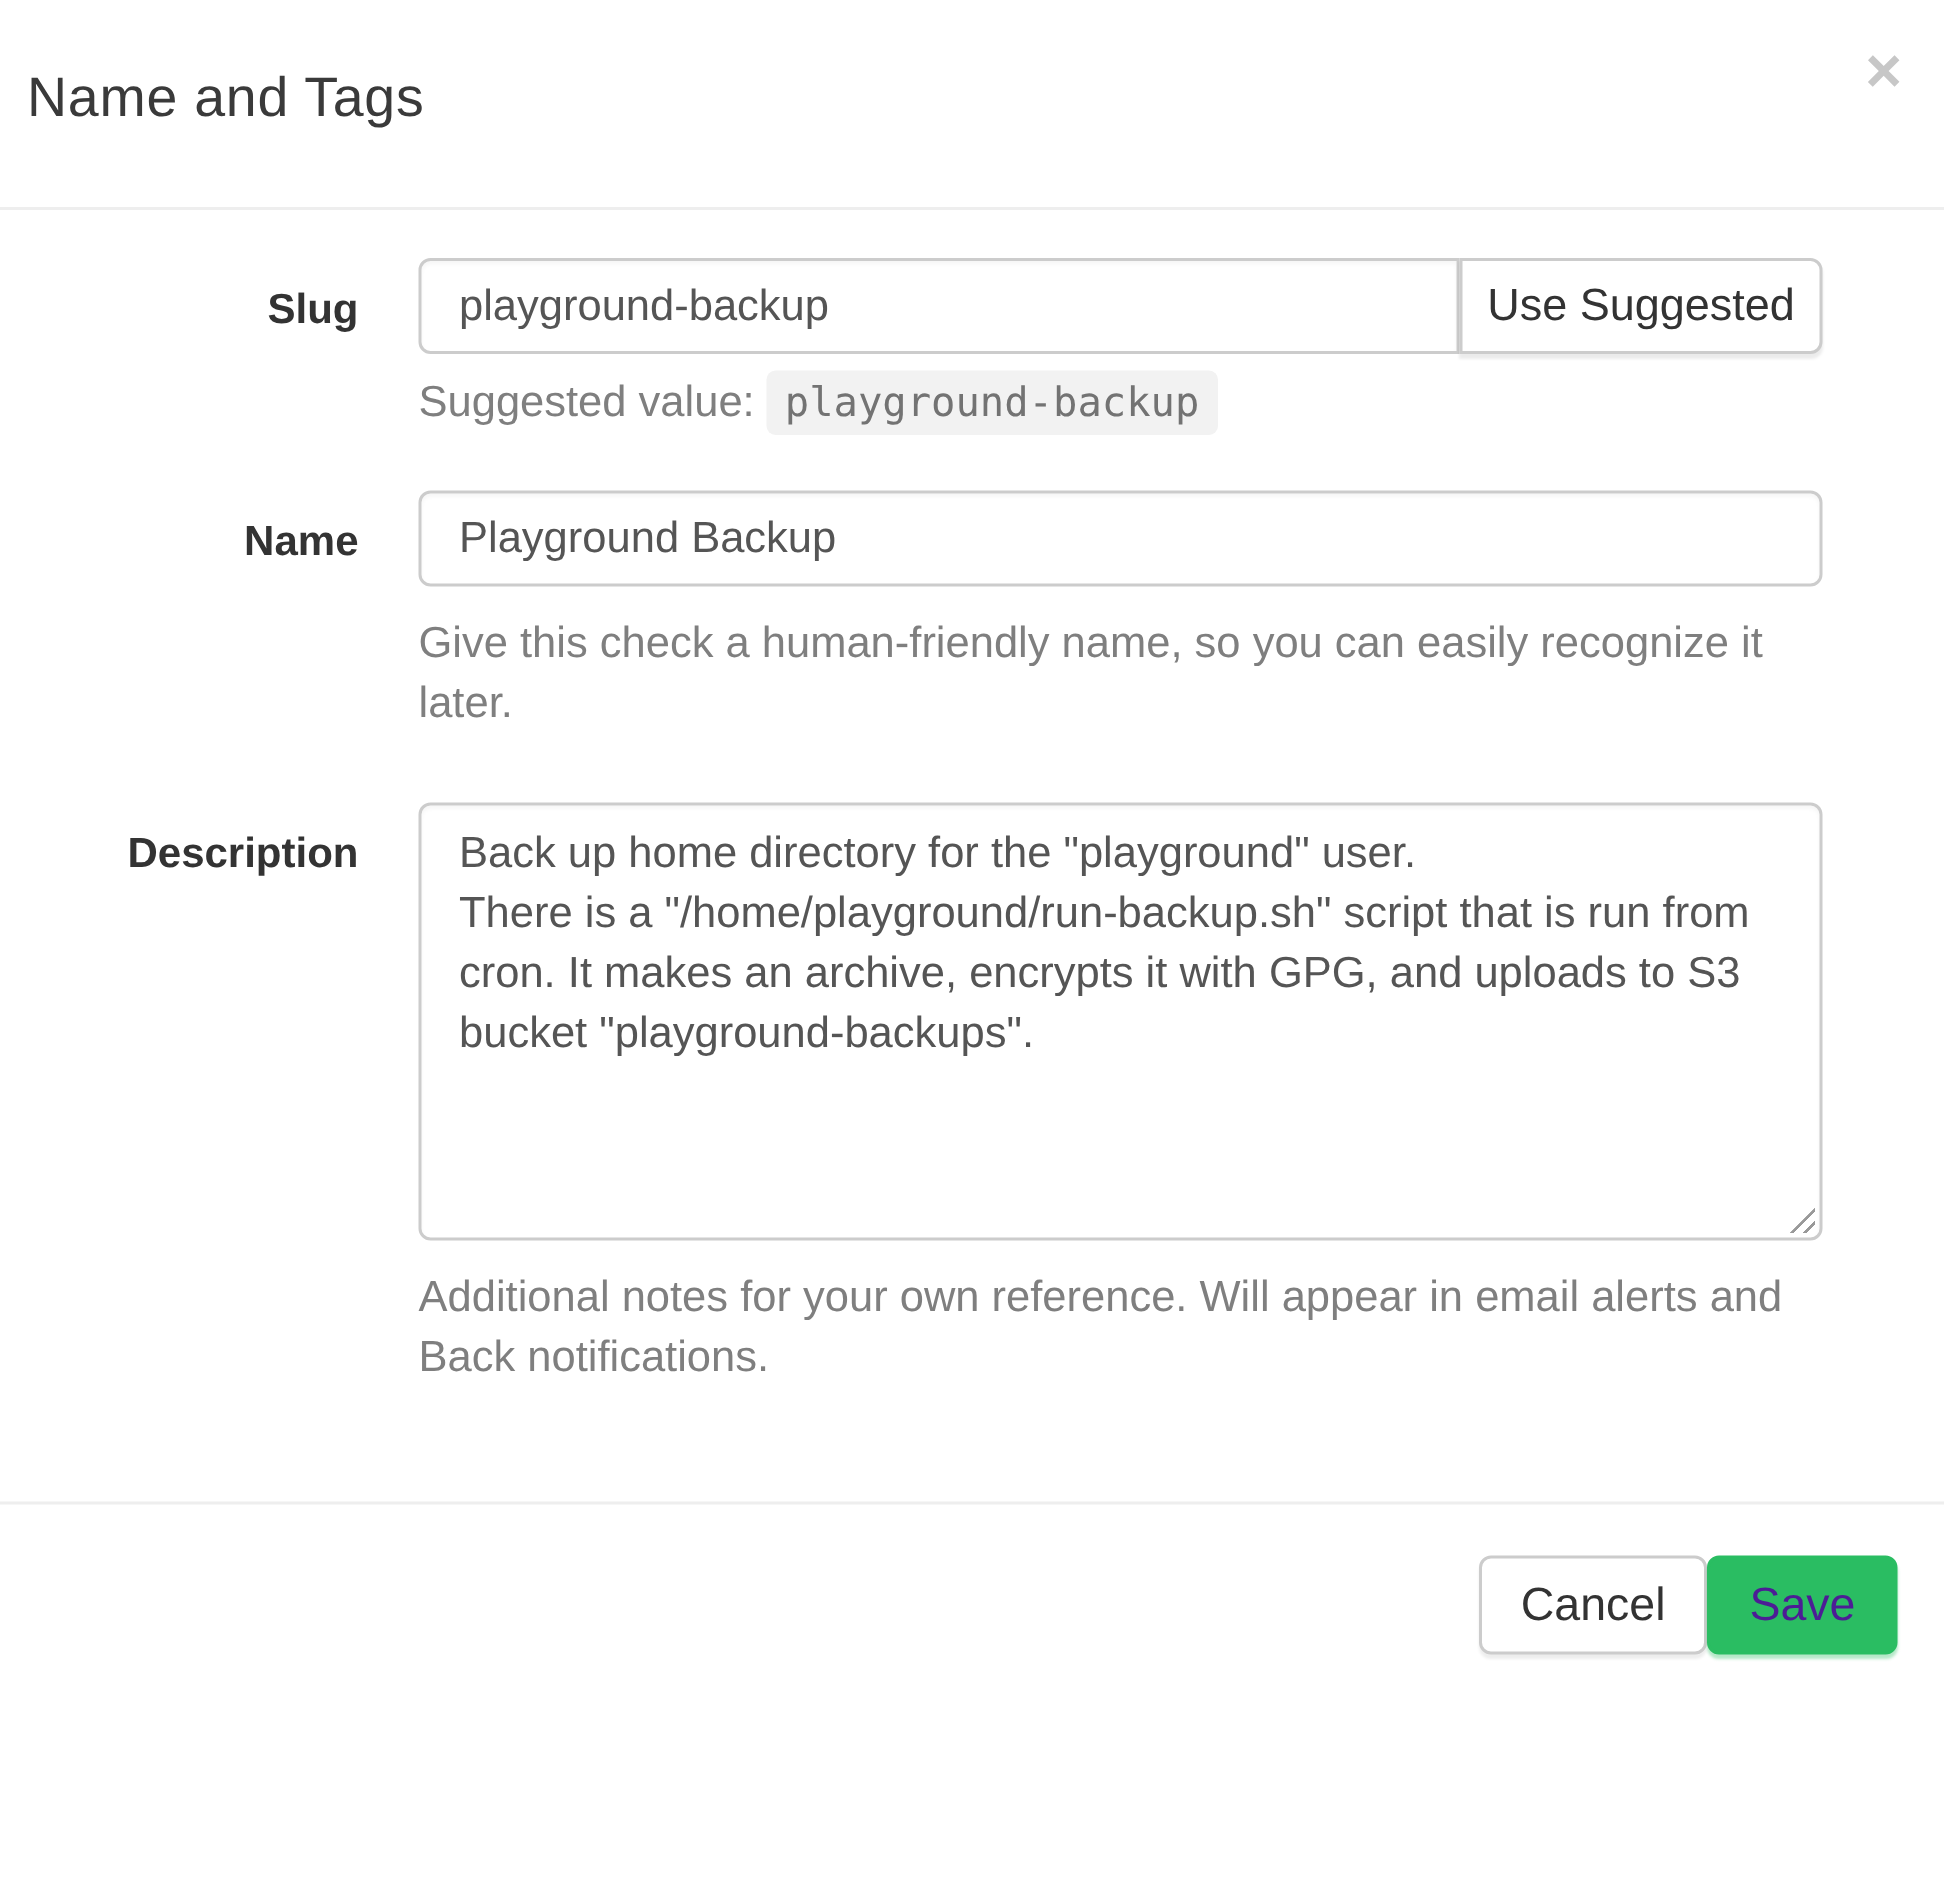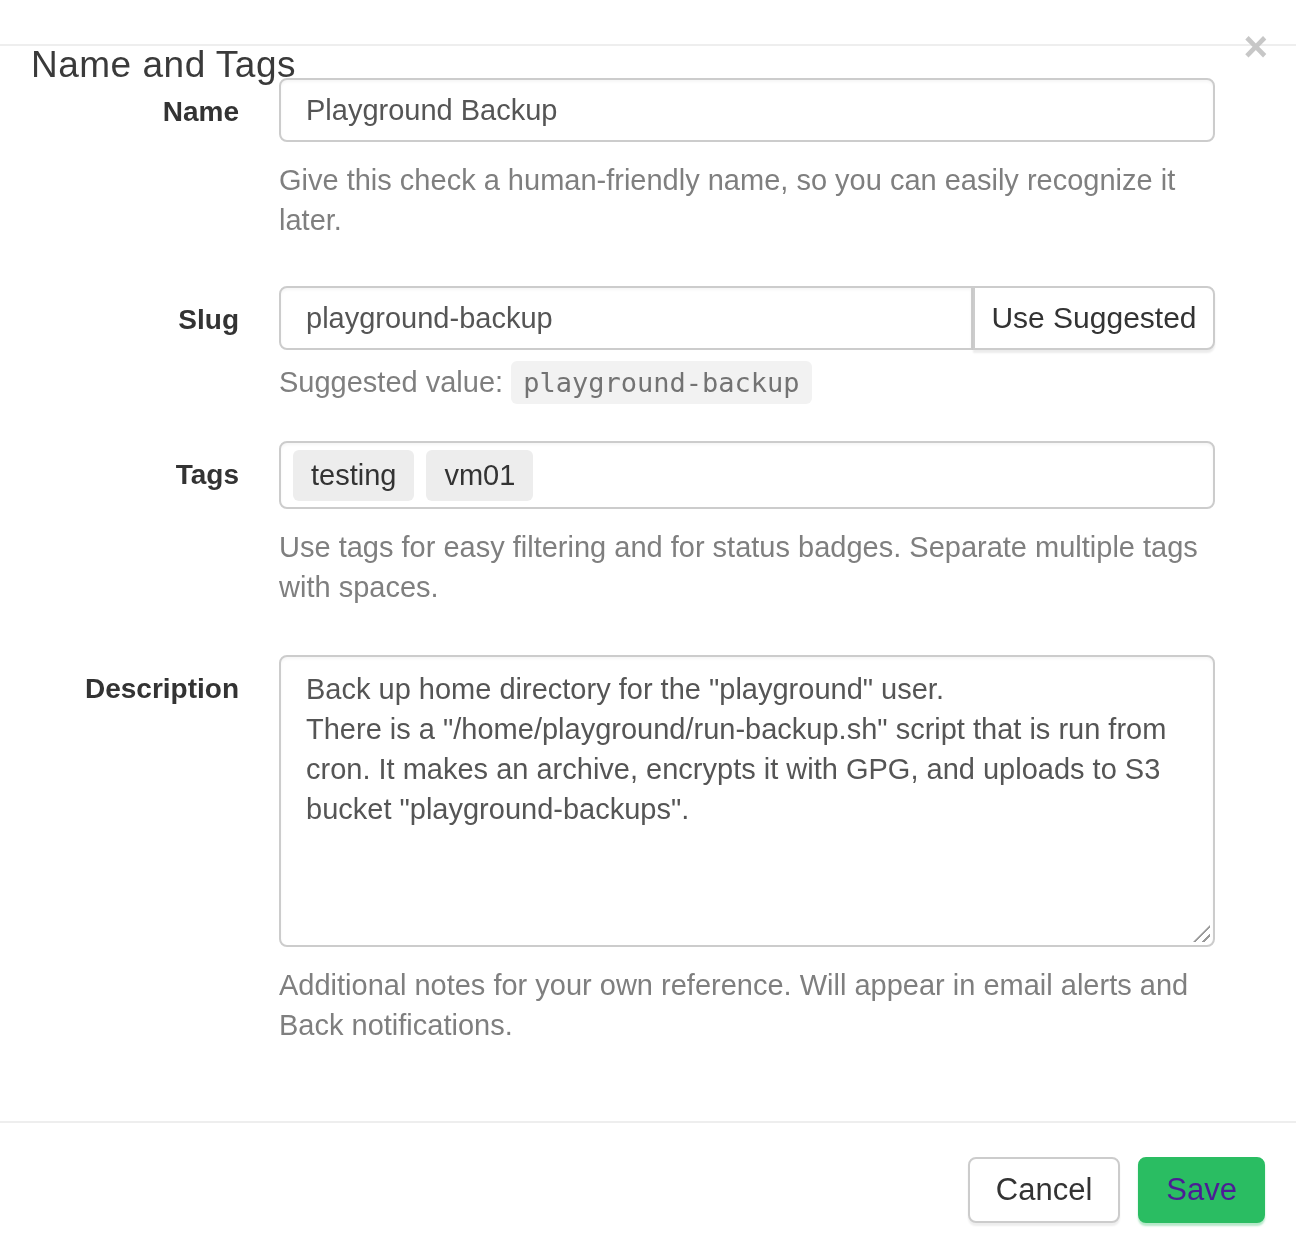--- a/index.html
+++ b/index.html
@@ -10,21 +10,21 @@
     background: #ffffff;
     overflow: hidden;
     font-family: "Liberation Sans", sans-serif;
     color: #333333;
   }
   .modal { width: 1296px; height: 1254px; background: #fff; display: flex; flex-direction: column; }
 
   
   .modal-header { position: relative; height: 140px; box-sizing: border-box; border-bottom: 2px solid #eeeeee; }
   .modal-title {
-    position: absolute; left: 31px; top: 44px;
+    position: absolute; left: 18px; top: 44px;
     font-size: 37px; font-weight: 300; color: #3a3a3a; letter-spacing: 0.5px;
   }
   .close-btn {
     position: absolute; top: 26px; right: 28px;
     font-size: 42px; font-weight: 700; color: #c7c7c7; line-height: 1;
     background: none; border: none; padding: 0; cursor: pointer;
     font-family: "Liberation Sans", sans-serif;
   }
 
   
@@ -100,21 +100,21 @@
     position: absolute; right: 5px; bottom: 5px; width: 17px; height: 17px;
     background: repeating-linear-gradient(135deg, #999 0 2px, transparent 2px 6px);
     clip-path: polygon(100% 0, 100% 100%, 0 100%);
     cursor: nwse-resize;
   }
 
   
   .modal-footer {
     border-top: 2px solid #eeeeee; box-sizing: border-box;
     padding: 34px 31px 31px 31px; display: flex; justify-content: flex-end;
-    align-items: flex-start; gap: 18px; flex: 1;
+    align-items: flex-start; flex: 1;
   }
   .btn {
     box-sizing: border-box; height: 66px; border-radius: 8px;
     font-size: 31px; font-family: "Liberation Sans", sans-serif; cursor: pointer;
     padding: 0 26px;
   }
   .btn-cancel {
     background: #ffffff; border: 2px solid #cccccc; color: #333333;
     box-shadow: 0 3px 2px rgba(0,0,0,0.07);
     min-width: 138px;
@@ -130,58 +130,46 @@
 
 <div class="modal">
 
   <div class="modal-header">
     <div class="modal-title">Name and Tags</div>
     <button class="close-btn">×</button>
   </div>
 
   <div class="modal-body">
 
-    <div class="form-row row-name">
-      <div class="label-col">
-        <span class="control-label">Name</span>
-      </div>
-      <div class="control-col">
-        <input type="text" class="text-input" value="Playground Backup" style="">
-        <div class="help-block">Give this check a human-friendly name, so you can easily recognize it later.</div>
-      </div>
-    </div>
-
     <div class="form-row row-slug">
       <div class="label-col">
         <span class="control-label">Slug</span>
       </div>
       <div class="control-col">
         <div class="input-group">
           <input type="text" class="text-input" value="playground-backup" style="">
           <button class="use-suggested-btn">Use Suggested</button>
         </div>
         <div class="suggested-line">
           <span>Suggested value:</span>
           <span class="suggested-code">playground-backup</span>
         </div>
       </div>
     </div>
 
-    <div class="form-row row-tags">
+    <div class="form-row row-name">
       <div class="label-col">
-        <span class="control-label">Tags</span>
+        <span class="control-label">Name</span>
       </div>
       <div class="control-col">
-        <div class="tags-box">
-          <span class="tag-chip">testing</span>
-          <span class="tag-chip">vm01</span>
-        </div>
-        <div class="help-block">Use tags for easy filtering and for status badges. Separate multiple tags with spaces.</div>
+        <input type="text" class="text-input" value="Playground Backup" style="">
+        <div class="help-block">Give this check a human-friendly name, so you can easily recognize it later.</div>
       </div>
     </div>
+
 
     <div class="form-row row-description">
       <div class="label-col">
         <span class="control-label">Description</span>
       </div>
       <div class="control-col">
         <div class="textarea-wrap">
           <textarea class="description-textarea" spellcheck="false" style="">Back up home directory for the "playground" user.
 There is a "/home/playground/run-backup.sh" script that is run from cron. It makes an archive, encrypts it with GPG, and uploads to S3 bucket "playground-backups".</textarea>
           <div class="resize-handle"></div>

